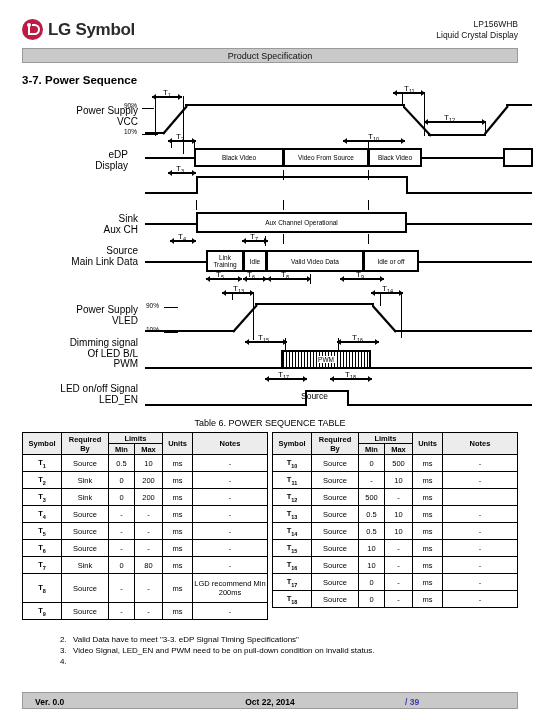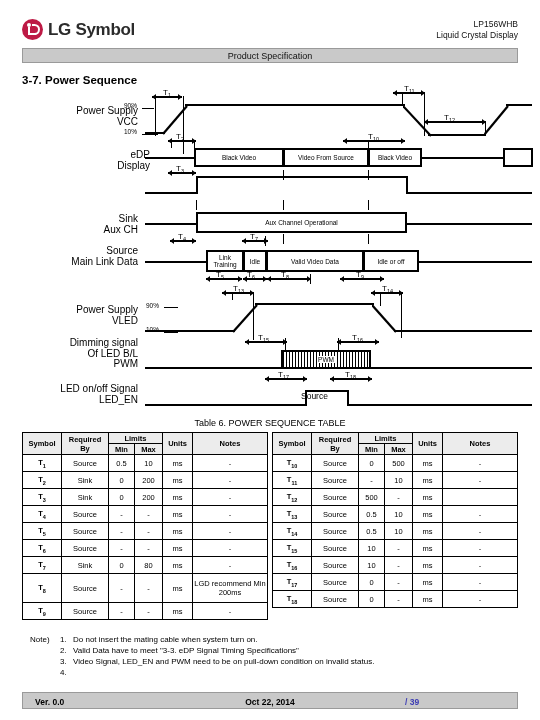--- a/index.html
+++ b/index.html
@@ -104,21 +104,21 @@
 
   <div class="specbar">Product Specification</div>
   <div class="sect-title">3-7. Power Sequence</div>
 
   <div class="diagram">
 
     <div class="rowlabel" style="left:10px;top:18px;width:128px;">
       <div>Power Supply</div>
         <div>VCC</div>
     </div>
-    <div class="rowlabel" style="left:22px;top:62px;width:128px;">
+    <div class="rowlabel" style="left:0;top:62px;width:128px;">
       <div>eDP</div>
         <div>Display</div>
     </div>
     <div class="rowlabel" style="left:10px;top:126px;width:128px;">
       <div>Sink</div>
         <div>Aux CH</div>
     </div>
     <div class="rowlabel" style="left:10px;top:158px;width:128px;">
       <div>Source</div>
         <div>Main Link Data</div>
@@ -477,25 +477,20 @@
       <td>0</td>
       <td>-</td>
       <td>ms</td>
       <td>-</td>
     </tr>
   </tbody>
     </table>
 
   <div class="notes">
     <div class="nrow">
-      <div class="nlbl">Note)</div>
-      <div class="nnum">1.</div>
-      <div>Do not insert the mating cable when system turn on.</div>
-    </div>
-    <div class="nrow">
       <div class="nlbl"></div>
       <div class="nnum">2.</div>
       <div>Valid Data have to meet  "3-3. eDP Signal Timing Specifications"</div>
     </div>
     <div class="nrow">
       <div class="nlbl"></div>
       <div class="nnum">3.</div>
       <div>Video Signal, LED_EN and PWM need to be on pull-down condition on invalid status.</div>
     </div>
     <div class="nrow">

